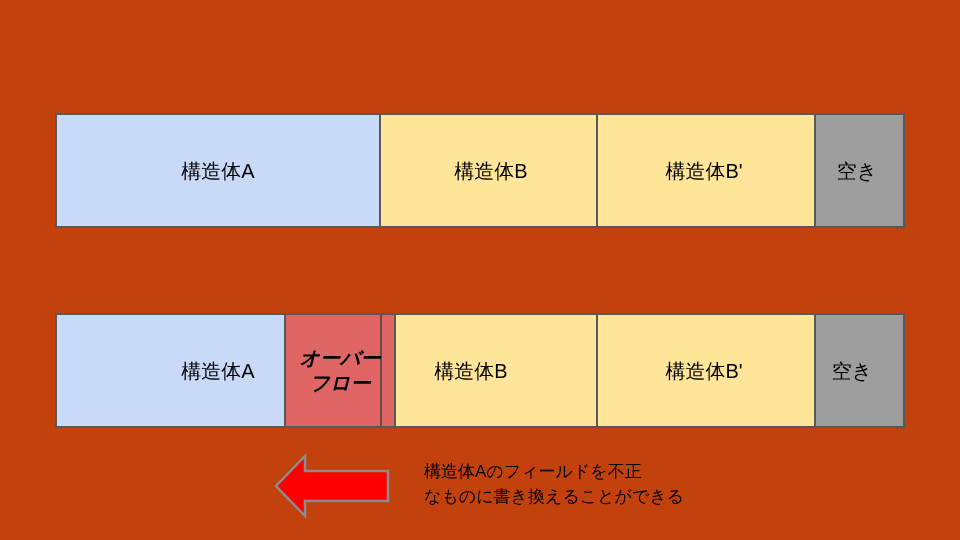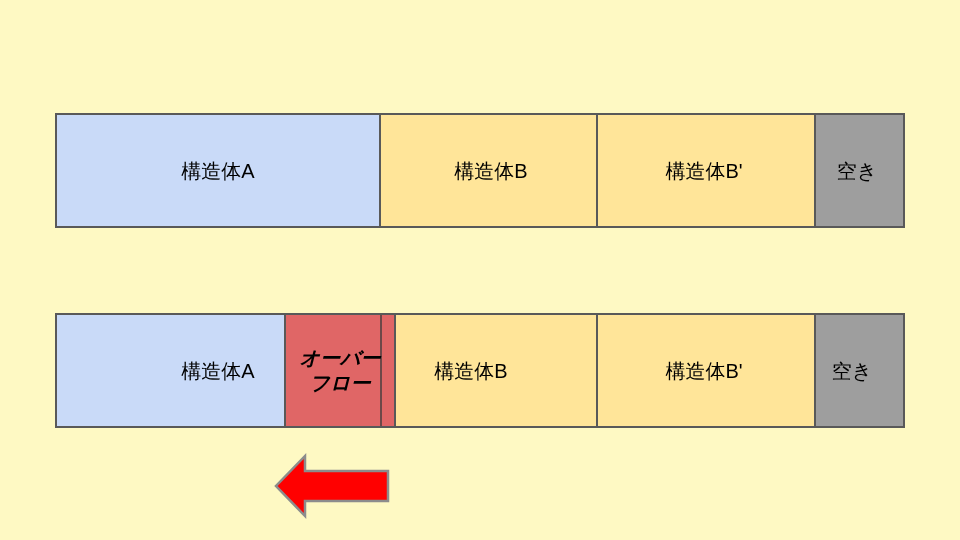--- a/index.html
+++ b/index.html
@@ -4,21 +4,21 @@
 <style>
   html, body {
     margin: 0;
     padding: 0;
     background: #ffffff;
   }
   #canvas {
     position: relative;
     width: 960px;
     height: 540px;
-    background: #fef9c3;
+    background: #c2410c;
     overflow: hidden;
     font-family: "Liberation Sans", "DejaVu Sans", sans-serif;
     color: #000000;
   }
   .bar {
     position: absolute;
     left: 55px;
     width: 850px;
     height: 115px;
     border: 2px solid #595959;
@@ -123,14 +123,18 @@
     </div>
     <span class="bar-label" style="left:414px;">構造体B</span>
     <span class="bar-label" style="left:647px;">構造体B'</span>
     <span class="bar-label" style="left:795px;">空き</span>
   </div>
 
   <svg id="arrow-svg" viewBox="0 0 140 80">
     <polygon points="128,26 45,26 45,11 16,41 45,71 45,56 128,56" stroke-width="2.5" stroke-linejoin="miter" fill="#ff0000" stroke="#8c8c8c"></polygon>
   </svg>
 
+  <div id="annotation">
+    <div>構造体Aのフィールドを不正</div>
+    <div>なものに書き換えることができる</div>
+  </div>
 
 </div>
 
 </body></html>

